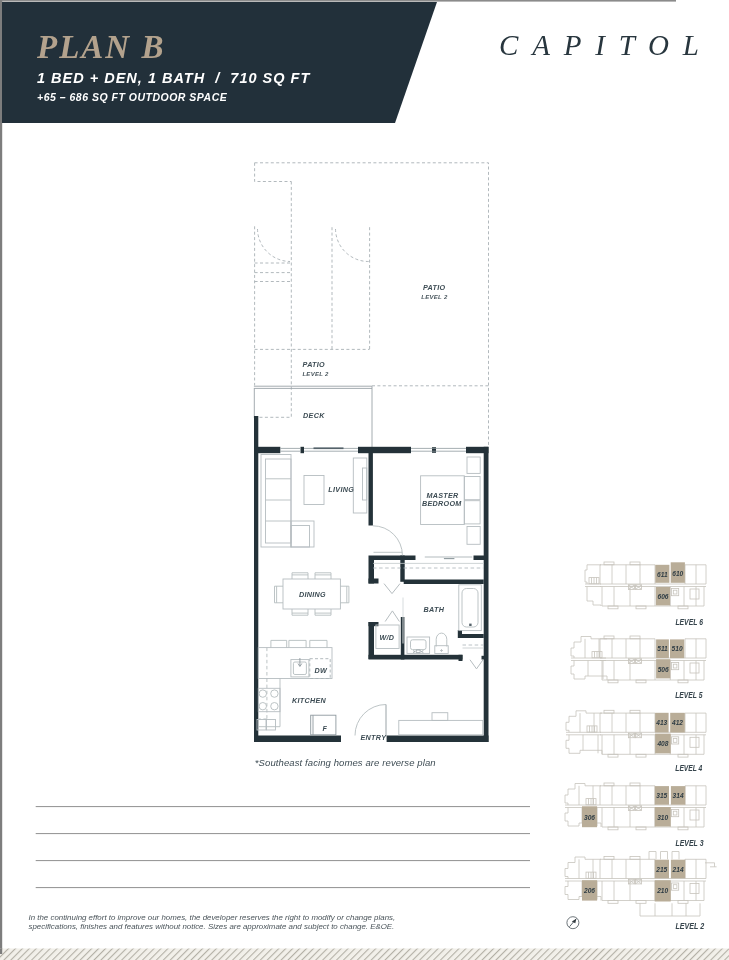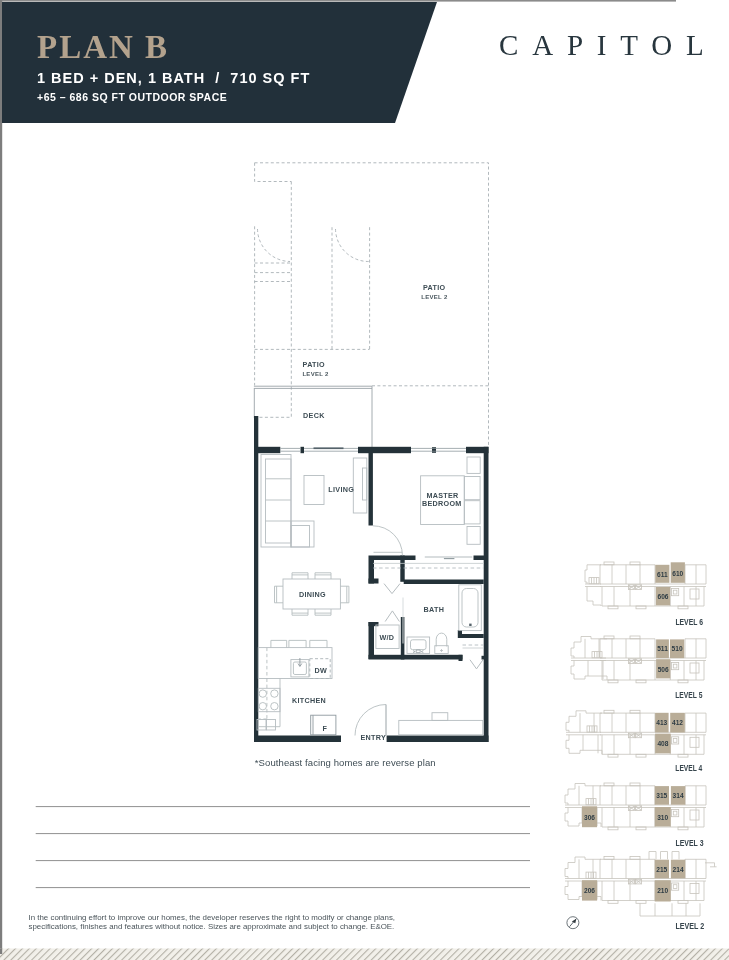--- a/index.html
+++ b/index.html
@@ -1,17 +1,17 @@
 <!DOCTYPE html>
 <html><head>
 <meta charset="utf-8">
 <style>
   html,body{margin:0;padding:0;background:#fff;}
   #page{position:relative;width:729px;height:960px;background:#ffffff;overflow:hidden;
-        font-family:"Liberation Sans",sans-serif;}
+        font-family:"Liberation Sans",sans-serif;font-style:italic;}
   svg text{font-family:"Liberation Sans",sans-serif;}
   .serif{font-family:"Liberation Serif",serif;}
   .rl{font-size:7.2px;letter-spacing:0.3px;fill:#3d4c54;font-weight:700;}
   .sl{font-size:7.2px;letter-spacing:0.3px;fill:#3d4c54;font-weight:700;}
   .lvl{font-size:8.4px;letter-spacing:0px;fill:#37454d;font-weight:700;}
   .un{font-size:6.6px;letter-spacing:0px;fill:#2e3c44;font-weight:700;}
 </style>
 </head>
 <body>
 <div id="page">

